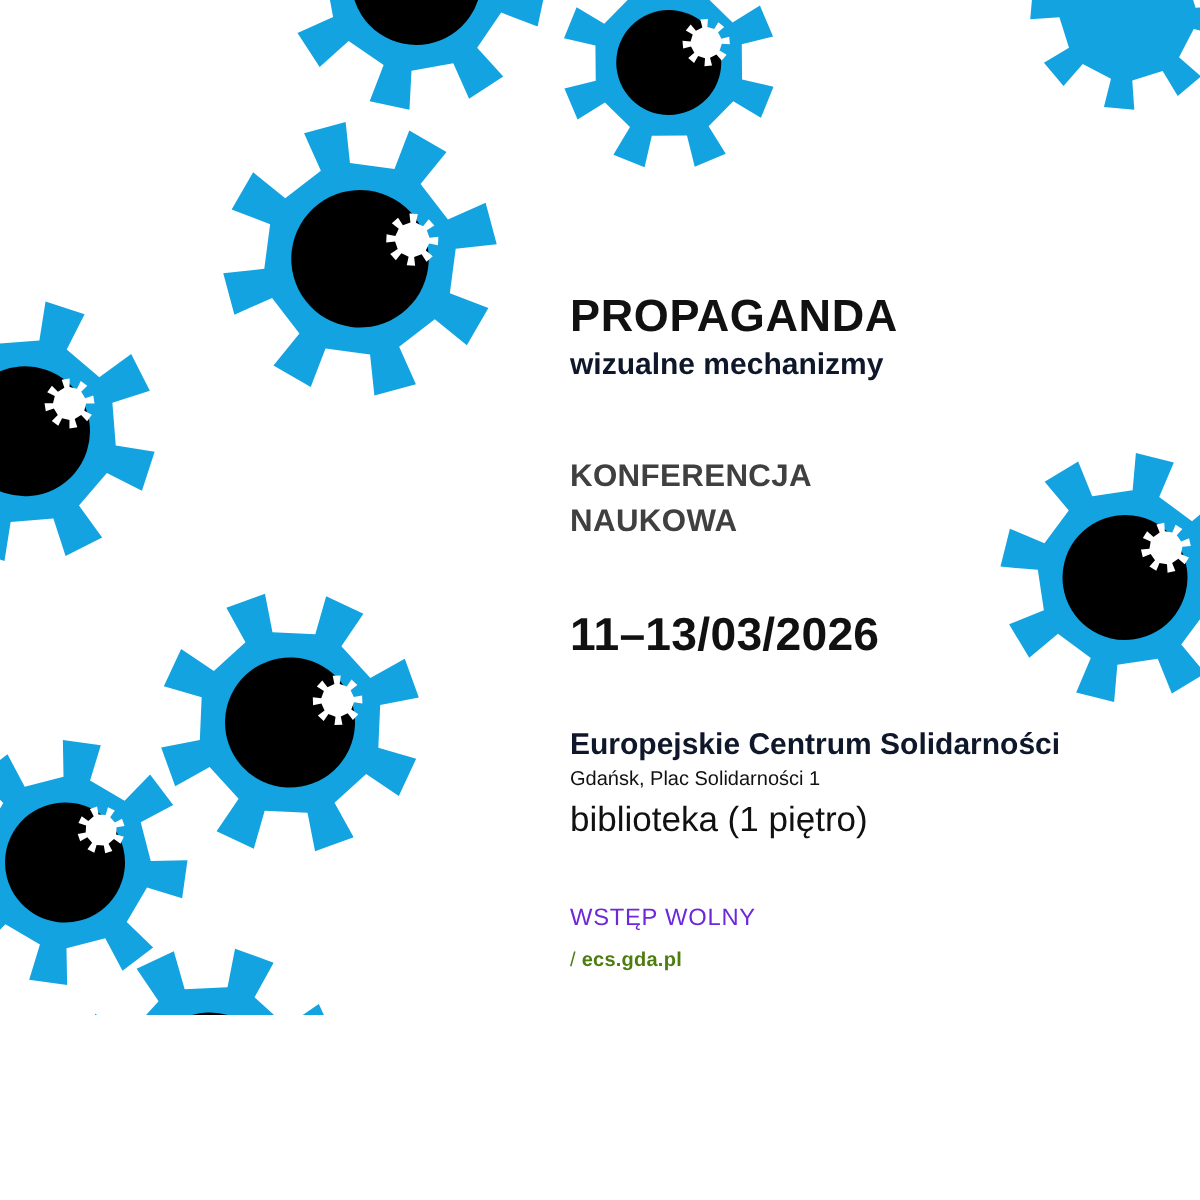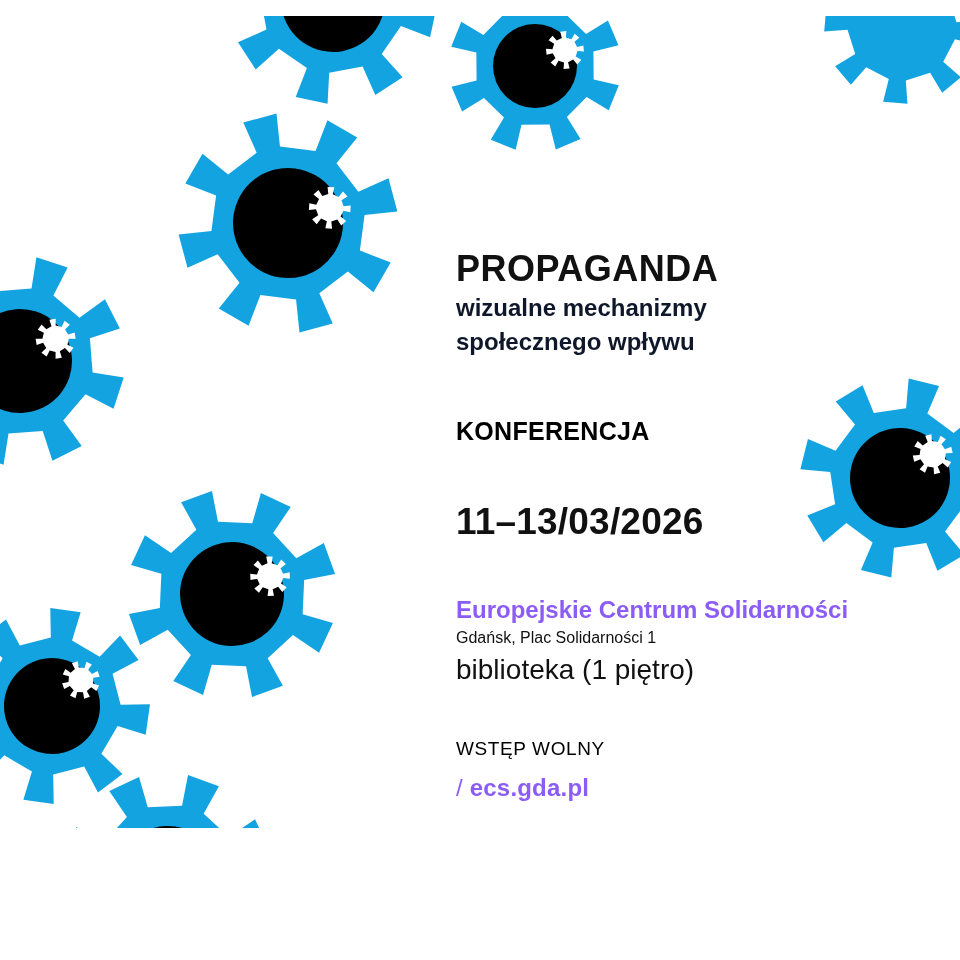--- a/index.html
+++ b/index.html
@@ -12,21 +12,20 @@
     background: #ffffff;
     font-family: "Liberation Sans", sans-serif;
     overflow: hidden;
   }
   #poster {
     position: relative;
     width: 960px;
     height: 812px;
     background: #ffffff;
     overflow: hidden;
-    margin-top: 16px;
   }
   .gear-layer {
     position: absolute;
     left: 0;
     top: 0;
     width: 960px;
     height: 960px;
     pointer-events: none;
   }
   .text-block {
@@ -47,63 +46,63 @@
     font-size: 24px;
     font-weight: bold;
     color: #0f172a;
     line-height: 1.32;
     margin: 2px 0 0 0;
   }
   .conference {
     margin-top: 56px;
     font-size: 25px;
     font-weight: bold;
-    color: #000000;
+    color: #404040;
     line-height: 1.42;
     letter-spacing: 0.3px;
   }
   .dates {
     margin-top: 52px;
     font-size: 37px;
     font-weight: bold;
     color: #111111;
     letter-spacing: 0.2px;
   }
   .venue {
     margin-top: 50px;
   }
   .venue-name {
     font-size: 24px;
     font-weight: bold;
-    color: #8b5cf6;
+    color: #0f172a;
     line-height: 1.42;
   }
   .venue-addr {
     font-size: 16px;
     font-weight: normal;
     color: #111111;
     line-height: 1.42;
   }
   .venue-room {
     font-size: 28px;
     font-weight: normal;
     color: #111111;
     line-height: 1.42;
   }
   .admission {
     margin-top: 48px;
     font-size: 19px;
     font-weight: normal;
-    color: #000000;
+    color: #6d28d9;
     letter-spacing: 0.6px;
   }
   .weblink {
     margin-top: 14px;
-    font-size: 24px;
-    color: #8b5cf6;
+    font-size: 16px;
+    color: #4d7c0f;
     letter-spacing: 0.2px;
   }
   .weblink .slash {
     font-weight: normal;
   }
   .weblink .url {
     font-weight: bold;
   }
 </style>
 </head>
@@ -158,24 +157,24 @@
         <path d="M98.77,-15.64 L98.77,15.64 L69.14,10.95 L56.63,41.14 L80.90,58.78 L58.78,80.90 L41.14,56.63 L10.95,69.14 L15.64,98.77 L-15.64,98.77 L-10.95,69.14 L-41.14,56.63 L-58.78,80.90 L-80.90,58.78 L-56.63,41.14 L-69.14,10.95 L-98.77,15.64 L-98.77,-15.64 L-69.14,-10.95 L-56.63,-41.14 L-80.90,-58.78 L-58.78,-80.90 L-41.14,-56.63 L-10.95,-69.14 L-15.64,-98.77 L15.64,-98.77 L10.95,-69.14 L41.14,-56.63 L58.78,-80.90 L80.90,-58.78 L56.63,-41.14 L69.14,-10.95 Z" fill="#13a3e0"></path>
         <circle r="50" cx="0" cy="0" fill="#000000"></circle>
         <path d="M19.74,-3.21 L19.74,3.21 L13.03,2.12 L10.71,7.72 L16.23,11.69 L11.69,16.23 L7.72,10.71 L2.12,13.03 L3.21,19.74 L-3.21,19.74 L-2.12,13.03 L-7.72,10.71 L-11.69,16.23 L-16.23,11.69 L-10.71,7.72 L-13.03,2.12 L-19.74,3.21 L-19.74,-3.21 L-13.03,-2.12 L-10.71,-7.72 L-16.23,-11.69 L-11.69,-16.23 L-7.72,-10.71 L-2.12,-13.03 L-3.21,-19.74 L3.21,-19.74 L2.12,-13.03 L7.72,-10.71 L11.69,-16.23 L16.23,-11.69 L10.71,-7.72 L13.03,-2.12 Z" fill="#ffffff" transform="translate(26.0,-31.0) rotate(18)"></path>
       </g>
     </svg>
 
   <div class="text-block">
 
     <h1 class="title">PROPAGANDA</h1>
     <div class="subtitle">wizualne mechanizmy</div>
-    <div class="subtitle">społecznego wpływu</div>
 
     <div class="conference">
       <div>KONFERENCJA</div>
+      <div>NAUKOWA</div>
     </div>
 
     <div class="dates">11–13/03/2026</div>
 
     <div class="venue">
       <div class="venue-name">Europejskie Centrum Solidarności</div>
       <div class="venue-addr">Gdańsk, Plac Solidarności 1</div>
       <div class="venue-room">biblioteka (1 piętro)</div>
     </div>
 

